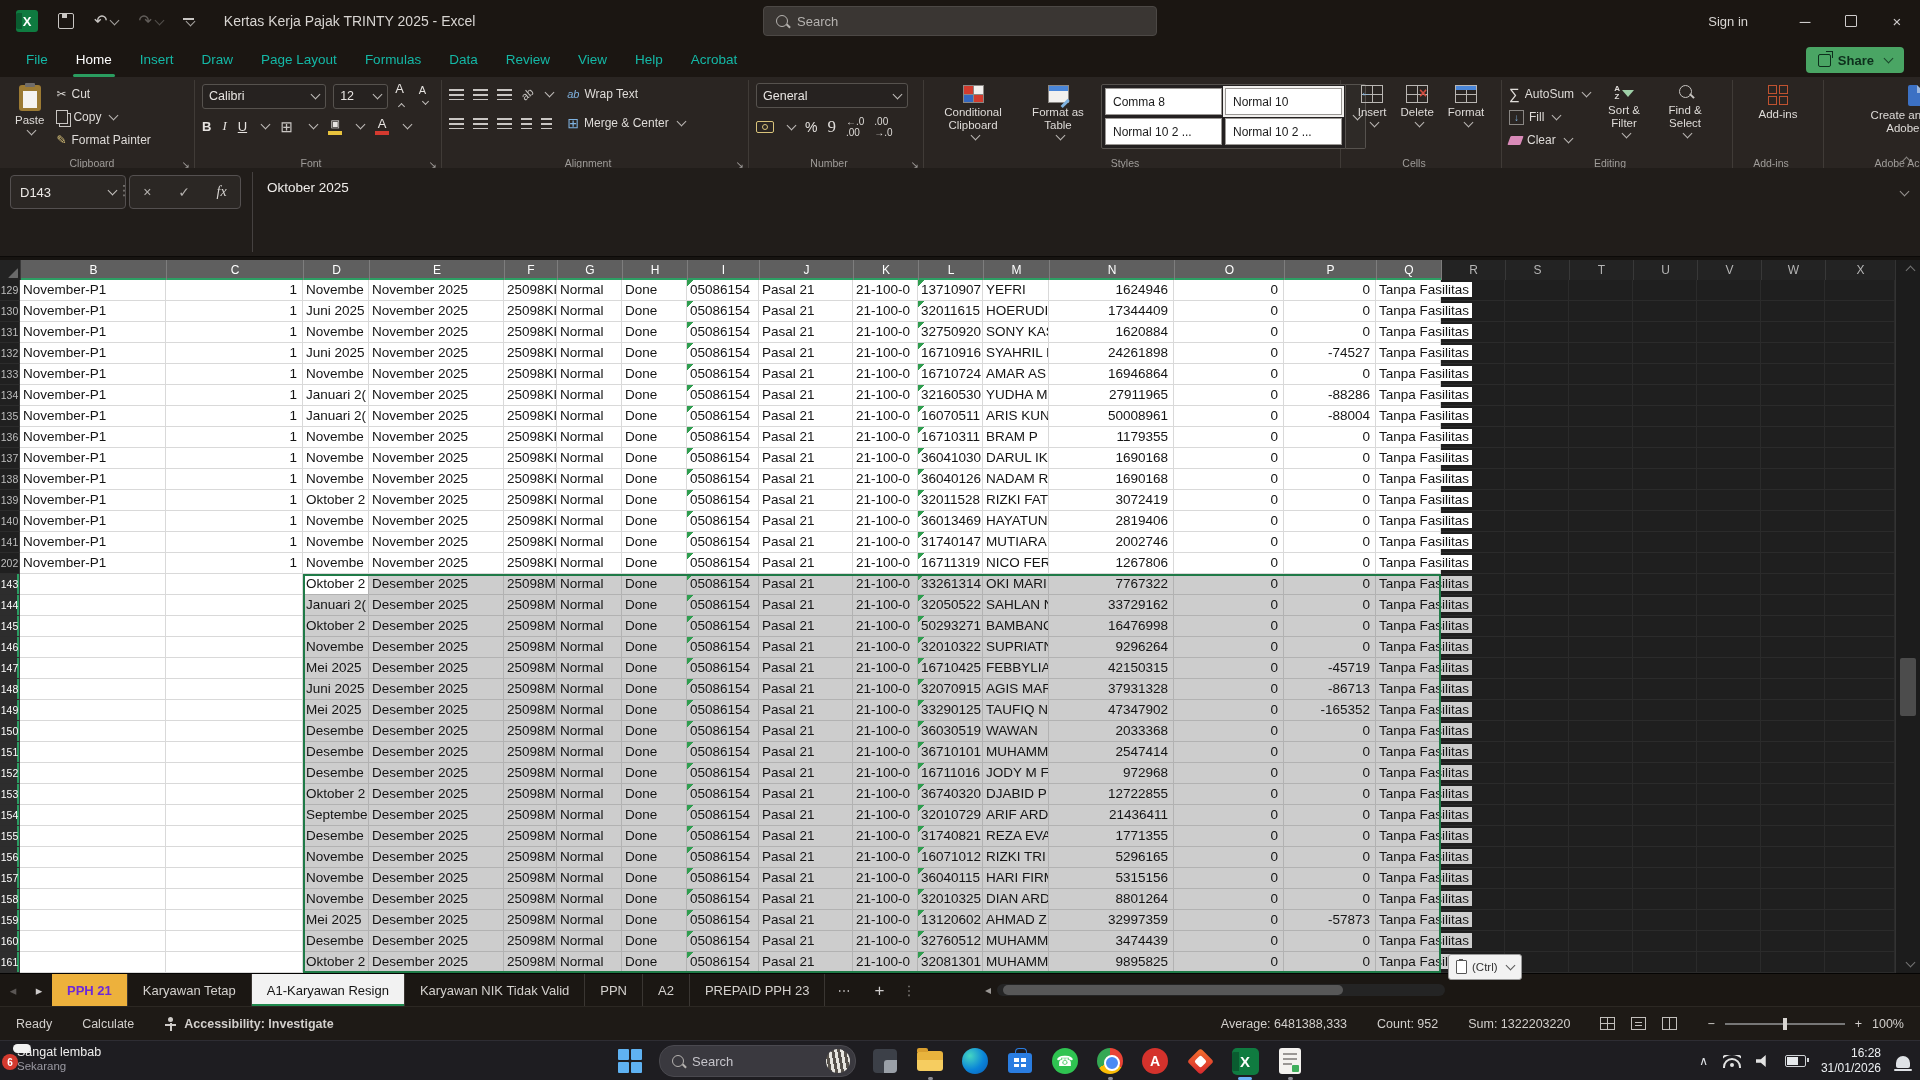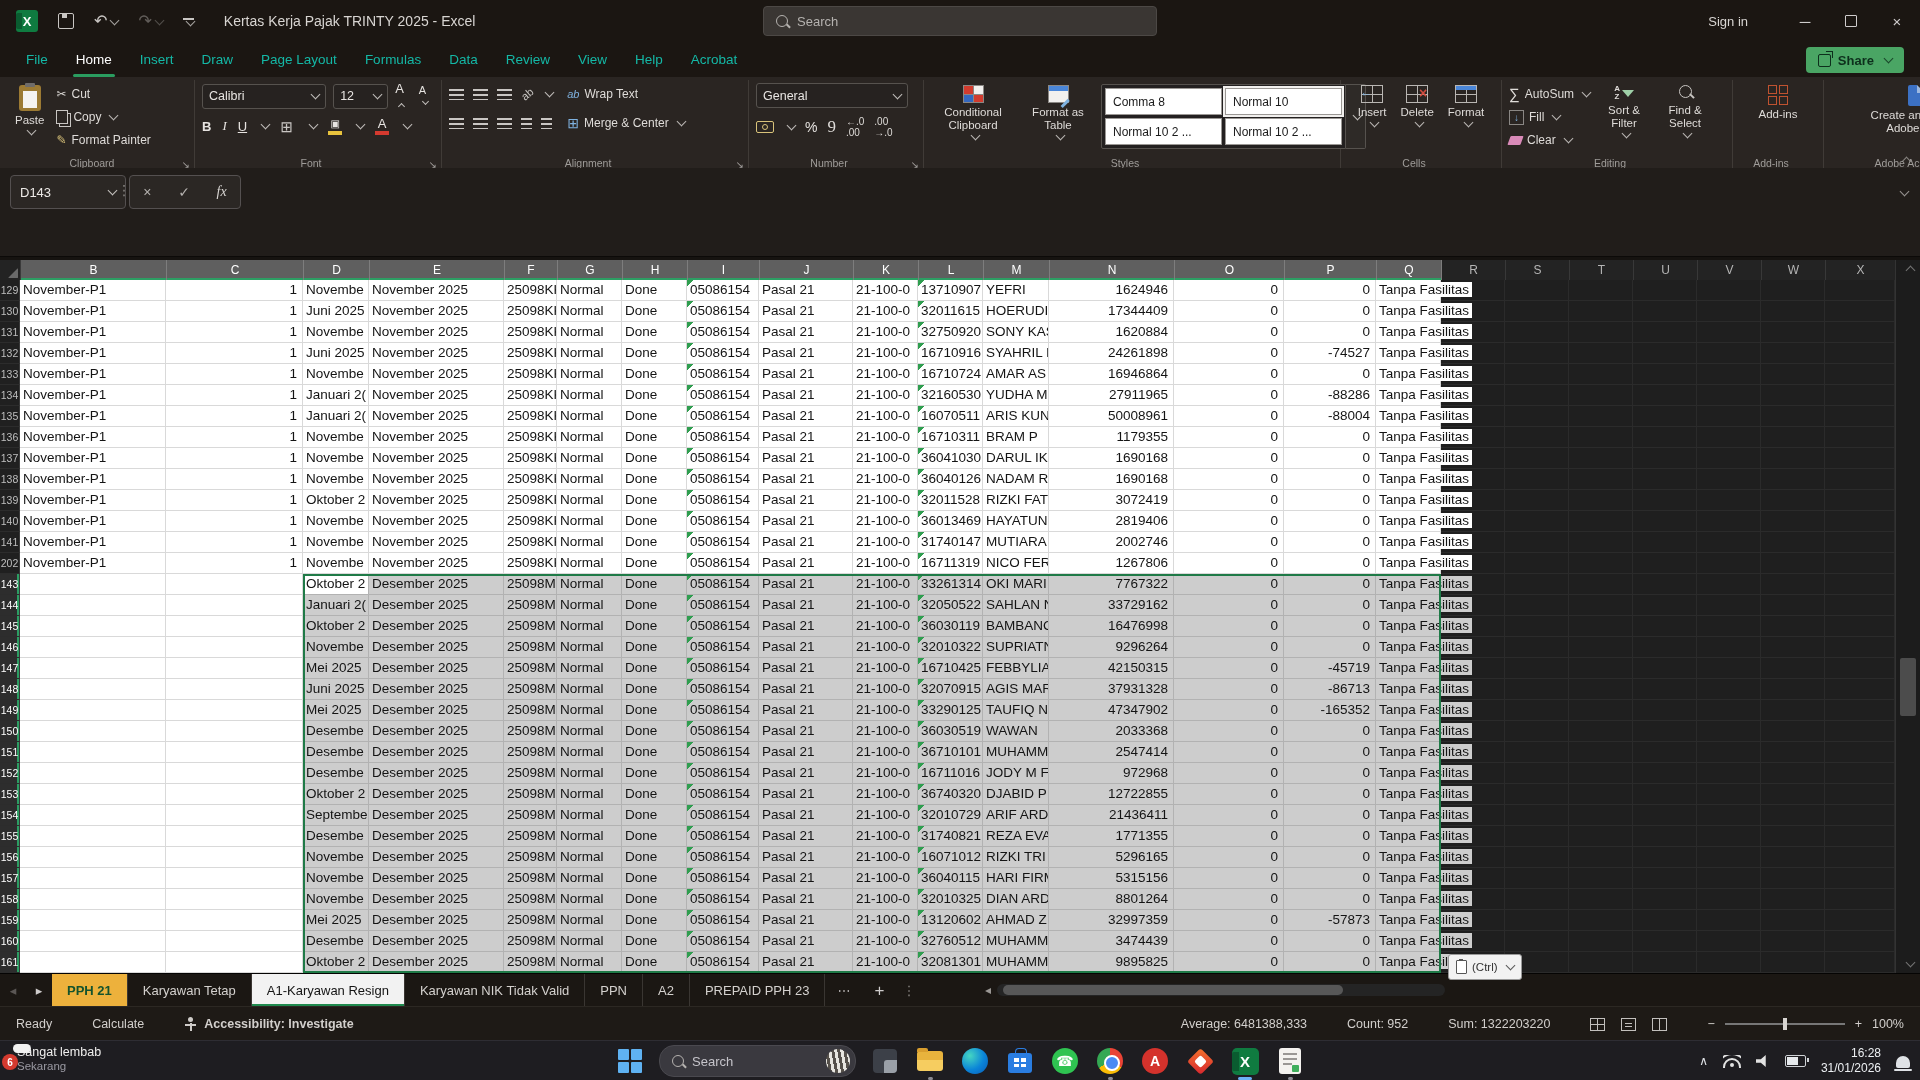--- a/index.html
+++ b/index.html
@@ -142,33 +142,33 @@
   .vsa{height:18px;display:flex;align-items:center;justify-content:center;color:#8a8a8a;font-size:9px}
   .vsa.bottom{position:absolute;bottom:0;left:0;right:0}
   .vthumb{position:absolute;left:4px;right:4px;top:398px;height:58px;background:#4c4c4c;border-radius:2px}
 
   
   .stabs{position:absolute;top:973px;left:0;right:0;height:33px;background:#1b1713;display:flex;align-items:stretch;border-top:1px solid #050403}
   .snav{width:26px;display:flex;align-items:center;justify-content:center;color:#cfcccc;font-size:13px}
   .snav.dim{opacity:.35}
   .stab{display:flex;align-items:center;padding:0 15px;font-size:13px;color:#d4d1ce;border-right:1px solid #3a3632;position:relative;white-space:nowrap}
   .stab.active{background:#f2f2f2;color:#141414;box-shadow:inset 0 -3px 0 #1f8a4e}
-  .stab.yellow{background:#edb13c;color:#14532d;font-weight:bold}
+  .stab.yellow{background:#edb13c;color:#6d28d9;font-weight:bold}
   .smore{display:flex;align-items:center;padding:0 12px;color:#cfcccc;letter-spacing:2px}
   .sadd{display:flex;align-items:center;padding:0 10px;color:#cfcccc;font-size:17px}
   .sdots{display:flex;align-items:center;padding:0 8px;color:#8a8784}
   .hscroll{position:absolute;left:985px;top:9px;height:14px;width:460px;display:flex;align-items:center;gap:6px}
   .hsa{color:#9a9794;font-size:12px}
   .htrack{flex:1;height:12px;background:#242424;border-radius:6px;position:relative}
   .hthumb{position:absolute;left:6px;top:1px;height:10px;width:340px;background:#575757;border-radius:5px}
 
   
   .sbar{position:absolute;top:1006px;left:0;right:0;height:34px;background:#1e1a16;border-top:1px solid #2c2823;
         display:flex;align-items:center;justify-content:space-between;padding:0 16px;font-size:12.5px;color:#d2cfcc}
-  .sleft,.sright{display:flex;align-items:center;gap:40px}
+  .sleft,.sright{display:flex;align-items:flex-start;gap:30px}
   .accwrap{display:flex;align-items:center;gap:7px;font-weight:bold}
   .acc-ico{position:relative;width:13px;height:15px}
   .acc-ico::before{content:"";position:absolute;top:0;left:50%;margin-left:-2.5px;width:5px;height:5px;border-radius:50%;background:#cfccc9}
   .acc-ico::after{content:"";position:absolute;top:6px;left:50%;margin-left:-1px;width:2px;height:8px;background:#cfccc9}
   .acc-ico i{position:absolute;top:7px;left:1px;width:11px;height:2px;background:#cfccc9}
   .viewbtns{display:flex;align-items:center;gap:16px}
   .vico{width:15px;height:13px;border:1.4px solid #c2bfbc;box-sizing:border-box}
   .vico.grid{background:linear-gradient(#c2bfbc 0 0) 50% 0/1px 100% no-repeat,linear-gradient(#c2bfbc 0 0) 0 50%/100% 1px no-repeat}
   .vico.page{background:linear-gradient(#c2bfbc 0 0) 3px 4px/7px 1px no-repeat,linear-gradient(#c2bfbc 0 0) 3px 7px/7px 1px no-repeat}
   .vico.brk{background:linear-gradient(#c2bfbc 0 0) 50% 0/1px 100% no-repeat}
@@ -519,20 +519,21 @@
     <div class="namebox">
         <span>D143</span>
         <span class="chv"></span>
       </div>
     <span class="fdots">⋮</span>
     <div class="fxbox">
       <span>×</span>
       <span>✓</span>
       <span class="fx">fx</span>
     </div>
+    <div class="fcontent">Oktober 2025</div>
     <span class="fexpand"><span class="chv"></span></span>
   </div>
 
   <div class="ghead" id="ghead">
       <div class="corner"></div>
       <div class="colh sel" style="width: 146px;">B</div>
       <div class="colh sel" style="width: 137px;">C</div>
       <div class="colh sel" style="width: 66px;">D</div>
       <div class="colh sel" style="width: 135px;">E</div>
       <div class="colh sel" style="width: 53px;">F</div>
@@ -977,21 +978,21 @@
         <div class="cell filled" style="width: 146px;"></div>
         <div class="cell filled num" style="width: 137px;"></div>
         <div class="cell filled selc" style="width: 66px;">Oktober 2</div>
         <div class="cell filled selc" style="width: 135px;">Desember 2025</div>
         <div class="cell filled selc" style="width: 53px;">25098MZ</div>
         <div class="cell filled selc" style="width: 65px;">Normal</div>
         <div class="cell filled selc" style="width: 65px;">Done</div>
         <div class="cell filled selc tri" style="width: 72px;">05086154</div>
         <div class="cell filled selc" style="width: 94px;">Pasal 21</div>
         <div class="cell filled selc" style="width: 65px;">21-100-0</div>
-        <div class="cell filled selc tri" style="width: 65px;">36030119</div>
+        <div class="cell filled selc tri" style="width: 65px;">50293271</div>
         <div class="cell filled selc" style="width: 66px;">BAMBANG</div>
         <div class="cell filled selc num" style="width: 125px;">16476998</div>
         <div class="cell filled selc num" style="width: 110px;">0</div>
         <div class="cell filled selc num" style="width: 92px;">0</div>
         <div class="cell filled selc ovf" style="width: 65px;"><span>Tanpa Fasilitas</span></div>
         <div class="cell" style="width: 64px;"></div>
         <div class="cell" style="width: 64px;"></div>
         <div class="cell" style="width: 64px;"></div>
         <div class="cell" style="width: 64px;"></div>
         <div class="cell" style="width: 64px;"></div>

